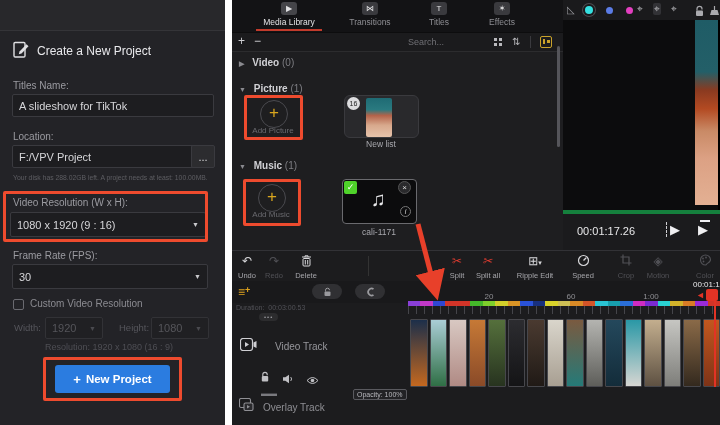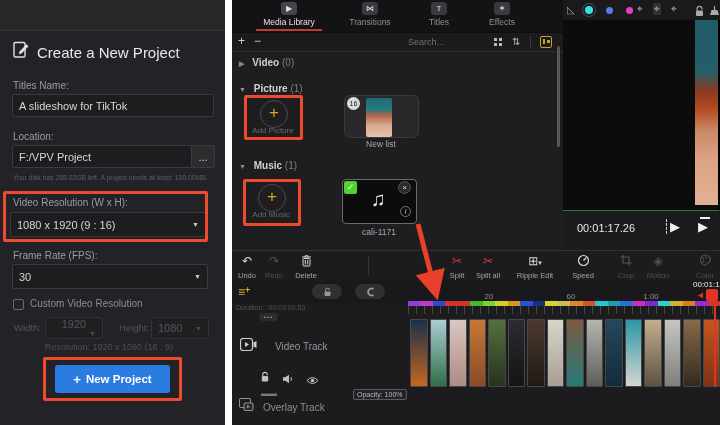--- a/index.html
+++ b/index.html
@@ -2,21 +2,21 @@
 <html><head>
 <meta charset="utf-8">
 <style>
   html,body{margin:0;padding:0;background:#fff;}
   #app{position:relative;width:720px;height:425px;overflow:hidden;background:#ffffff;
        font-family:"Liberation Sans",sans-serif;-webkit-font-smoothing:antialiased;}
   .abs{position:absolute;}
   
   #left{left:0;top:0;width:225px;height:425px;background:#232327;}
   #left .topstrip{left:0;top:0;width:225px;height:30px;background:#28282b;border-bottom:1px solid #343438;}
-  .ttl{color:#e9e9ec;font-size:15px;}
+  .ttl{color:#e9e9ec;font-size:12px;}
   .lbl{color:#9b9ba1;font-size:10px;}
   .dimlbl{color:#55555b;font-size:9.5px;}
   .field{background:#1d1d20;border:1px solid #3a3a3f;border-radius:2px;color:#d6d6d9;
          font-size:11px;display:flex;align-items:center;padding:0 6px;box-sizing:border-box;}
   .field.dim{background:#202023;border-color:#323236;color:#55555a;}
   .caret{margin-left:auto;font-size:7px;color:#c9c9cd;}
   .caret.dim{color:#4a4a4f;}
   .note{color:#5e5e63;font-size:6.8px;}
   .redbox{border:3px solid #ee4b2e;border-radius:2px;box-sizing:border-box;background:transparent;pointer-events:none;}
   .bluebtn{background:#2b7ce0;border-radius:3px;color:#fff;font-size:11.5px;font-weight:bold;
@@ -65,21 +65,21 @@
   .sbar{position:absolute;width:3px;border-radius:2px;background:#55555a;}
   
   #preview{left:563px;top:0;width:157px;height:250px;background:#1a1a1c;}
   .pvicon{position:absolute;color:#9a9a9f;font-size:10px;}
   .dot{position:absolute;border-radius:50%;}
   .posicon{position:absolute;color:#b0b0b4;font-size:10px;}
   .posbox{background:#323236;border-radius:2px;padding:0 1px;}
   #videoarea{left:0;top:20px;width:157px;height:190px;background:#0c0c0d;}
   #woman{left:132px;top:0;width:23px;height:185px;
          background:linear-gradient(180deg,#1f5c66 0%,#235f68 28%,#8a3a20 38%,#b34a22 48%,#c98a66 60%,#dca184 75%,#e3b093 100%);}
-  #timebar{left:0;top:210px;width:157px;height:40px;background:#1b1b1d;border-top:1px solid #15803d;box-sizing:border-box;}
+  #timebar{left:0;top:210px;width:157px;height:40px;background:#1b1b1d;border-top:4px solid #15803d;box-sizing:border-box;}
   .tc{color:#e8e8ea;font-size:11px;}
   .playtri{color:#f0f0f2;font-size:13px;}
   .play1{border-left:1px dashed #cfcfd3;padding-left:3px;}
   .play2::before{content:"";position:absolute;left:2px;top:-2px;width:10px;height:1.5px;background:#f0f0f2;}
   
   #timeline{left:232px;top:250px;width:488px;height:175px;background:#1c1c1e;border-top:1px solid #323236;box-sizing:border-box;}
   .tool{position:absolute;top:3px;width:46px;margin-left:-23px;text-align:center;cursor:pointer;}
   .t-icon{height:15px;font-size:12px;color:#d8d8db;line-height:15px;}
   .t-label{font-size:7.5px;color:#a5a5aa;margin-top:2px;}
   .tool.disabled .t-icon,.tool.disabled .t-label{color:#515156;}
@@ -151,21 +151,21 @@
     <span class="abs lbl" style="left:13px;top:250px;">Frame Rate (FPS):</span>
     <div class="abs field" style="left:12px;top:264px;width:196px;height:25px;">
       <span>30</span>
       <span class="caret">▼</span>
     </div>
 
     <div class="abs chk" style="left:13px;top:299px;"></div>
     <span class="abs lbl" style="left:30px;top:298px;color:#8b8b91;">Custom Video Resolution</span>
 
     <span class="abs dimlbl" style="left:14px;top:322px;">Width:</span>
-    <div class="abs field dim" style="left:45px;top:317px;width:58px;height:22px;flex-direction:column;">
+    <div class="abs field dim" style="left:45px;top:317px;width:58px;height:22px;">
       <span>1920</span>
       <span class="caret dim">▼</span>
     </div>
     <span class="abs dimlbl" style="left:119px;top:322px;">Height:</span>
     <div class="abs field dim" style="left:151px;top:317px;width:58px;height:22px;">
       <span>1080</span>
       <span class="caret dim">▼</span>
     </div>
     <span class="abs" style="left:45px;top:342px;font-size:9px;color:#4e4e54;">Resolution: 1920 x 1080 (16 : 9)</span>
 

